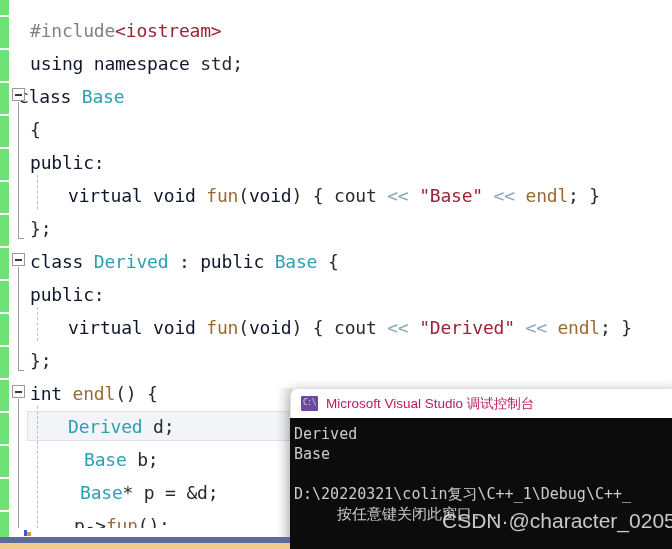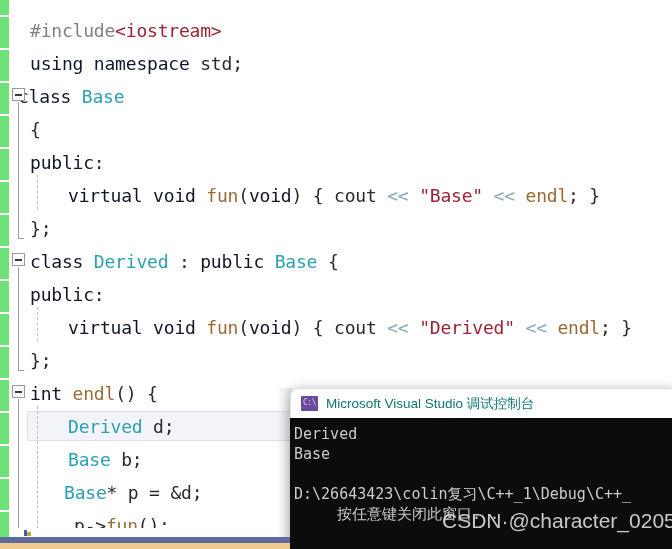--- a/index.html
+++ b/index.html
@@ -173,21 +173,21 @@
     text-align: center;
     color: #d8c8f0;
     font-family: "DejaVu Sans Mono", monospace;
     font-size: 8px;
     line-height: 9px;
     letter-spacing: -0.5px;
   }
   #console-title-text {
     font-family: "Liberation Sans", sans-serif;
     font-size: 13.5px;
-    color: #0f766e;
+    color: #be185d;
     white-space: nowrap;
   }
   #console-body {
     position: absolute;
     left: 0; top: 30px;
     width: 390px;
     height: 131px;
     background: #0c0c0c;
     overflow: hidden;
   }
@@ -313,22 +313,22 @@
         <div class="code-line" style="top: 113px; z-index: 2;"><span class="code-text" style="left: 30px;"><span class="t-plain">{</span></span></div>
         <div class="code-line" style="top: 146px; z-index: 2;"><span class="code-text" style="left: 30px;"><span class="t-key">public</span><span class="t-punct">:</span></span></div>
         <div class="code-line" style="top: 179px; z-index: 2;"><span class="code-text" style="left: 68px;"><span class="t-key">virtual</span><span class="t-plain"> </span><span class="t-key">void</span><span class="t-plain"> </span><span class="t-fn">fun</span><span class="t-punct">(</span><span class="t-key">void</span><span class="t-punct">) { </span><span class="t-plain">cout</span><span class="t-plain"> </span><span class="t-op">&lt;&lt;</span><span class="t-plain"> </span><span class="t-str">"Base"</span><span class="t-plain"> </span><span class="t-op">&lt;&lt;</span><span class="t-plain"> </span><span class="t-fn">endl</span><span class="t-punct">; }</span></span></div>
         <div class="code-line" style="top: 212px; z-index: 2;"><span class="code-text" style="left: 30px;"><span class="t-plain">};</span></span></div>
         <div class="code-line" style="top: 245px; z-index: 2;"><span class="code-text" style="left: 30px;"><span class="t-key">class</span><span class="t-plain"> </span><span class="t-type">Derived</span><span class="t-punct"> : </span><span class="t-key">public</span><span class="t-plain"> </span><span class="t-type">Base</span><span class="t-punct"> {</span></span></div>
         <div class="code-line" style="top: 278px; z-index: 2;"><span class="code-text" style="left: 30px;"><span class="t-key">public</span><span class="t-punct">:</span></span></div>
         <div class="code-line" style="top: 311px; z-index: 2;"><span class="code-text" style="left: 68px;"><span class="t-key">virtual</span><span class="t-plain"> </span><span class="t-key">void</span><span class="t-plain"> </span><span class="t-fn">fun</span><span class="t-punct">(</span><span class="t-key">void</span><span class="t-punct">) { </span><span class="t-plain">cout</span><span class="t-plain"> </span><span class="t-op">&lt;&lt;</span><span class="t-plain"> </span><span class="t-str">"Derived"</span><span class="t-plain"> </span><span class="t-op">&lt;&lt;</span><span class="t-plain"> </span><span class="t-fn">endl</span><span class="t-punct">; }</span></span></div>
         <div class="code-line" style="top: 344px; z-index: 2;"><span class="code-text" style="left: 30px;"><span class="t-plain">};</span></span></div>
         <div class="code-line" style="top: 377px; z-index: 2;"><span class="code-text" style="left: 30px;"><span class="t-key">int</span><span class="t-plain"> </span><span class="t-fn">endl</span><span class="t-punct">() {</span></span></div>
         <div class="code-line" style="top: 410px; z-index: 2;"><span class="code-text" style="left: 68px;"><span class="t-type">Derived</span><span class="t-plain"> </span><span class="t-plain">d</span><span class="t-punct">;</span></span></div>
-        <div class="code-line" style="top: 443px; z-index: 2;"><span class="code-text" style="left: 68px;"><span class="t-type">Base</span><span class="t-plain"> </span><span class="t-plain">b</span><span class="t-punct">;</span></span></div>
-        <div class="code-line" style="top: 476px; z-index: 2;"><span class="code-text" style="left: 64px;"><span class="t-type">Base</span><span class="t-punct">* </span><span class="t-plain">p</span><span class="t-punct"> = &amp;</span><span class="t-plain">d</span><span class="t-punct">;</span></span></div>
+        <div class="code-line" style="top: 443px; z-index: 2;"><span class="code-text" style="left: 84px;"><span class="t-type">Base</span><span class="t-plain"> </span><span class="t-plain">b</span><span class="t-punct">;</span></span></div>
+        <div class="code-line" style="top: 476px; z-index: 2;"><span class="code-text" style="left: 80px;"><span class="t-type">Base</span><span class="t-punct">* </span><span class="t-plain">p</span><span class="t-punct"> = &amp;</span><span class="t-plain">d</span><span class="t-punct">;</span></span></div>
         <div class="code-line" style="top: 509px; z-index: 2;"><span class="code-text" style="left: 74px;"><span class="t-plain">p</span><span class="t-punct">-&gt;</span><span class="t-fn">fun</span><span class="t-punct">();</span></span></div>
         <div class="collapse-box" style="left: 12px; top: 88px;"></div>
         <div class="guide-solid" style="left: 18px; top: 102px; height: 136px;"></div>
         <div class="guide-solid-foot" style="left: 18px; top: 238px; width: 6px;"></div>
         <div class="collapse-box" style="left: 12px; top: 253px;"></div>
         <div class="guide-solid" style="left: 18px; top: 267px; height: 103px;"></div>
         <div class="guide-solid-foot" style="left: 18px; top: 370px; width: 6px;"></div>
         <div class="collapse-box" style="left: 12px; top: 385px;"></div>
         <div class="guide-solid" style="left: 18px; top: 399px; height: 235px;"></div>
         <div class="guide-dashed" style="left: 37px; top: 175px; height: 34px;"></div>
@@ -367,21 +367,21 @@
     <div id="console-titlebar">
       <div id="console-app-icon">
         <div class="gl">C:\</div>
       </div>
       <div id="console-title-text">Microsoft Visual Studio 调试控制台</div>
     </div>
 
     <div id="console-body">
       <div class="console-line" style="top: 6px; color: rgb(204, 204, 200);">Derived</div>
         <div class="console-line" style="top: 26px; color: rgb(204, 204, 200);">Base</div>
-        <div class="console-line" style="top: 66px; color: rgb(204, 204, 200);">D:\26643423\colin复习\C++_1\Debug\C++_</div>
+        <div class="console-line" style="top: 66px; color: rgb(204, 204, 200);">D:\20220321\colin复习\C++_1\Debug\C++_</div>
         <div class="console-line" style="top: 86px; color: rgb(204, 204, 200); margin-left: 43px;">按任意键关闭此窗口. . .</div>
         <div id="console-watermark">CSDN·@character_0205</div>
       <div id="console-cursor"></div>
     </div>
   </div>
 
   <div id="bottom-strip">
     <div id="bar-blue"></div>
     <div id="bar-tan"></div>
     <div id="bottom-strip-mask"></div>

